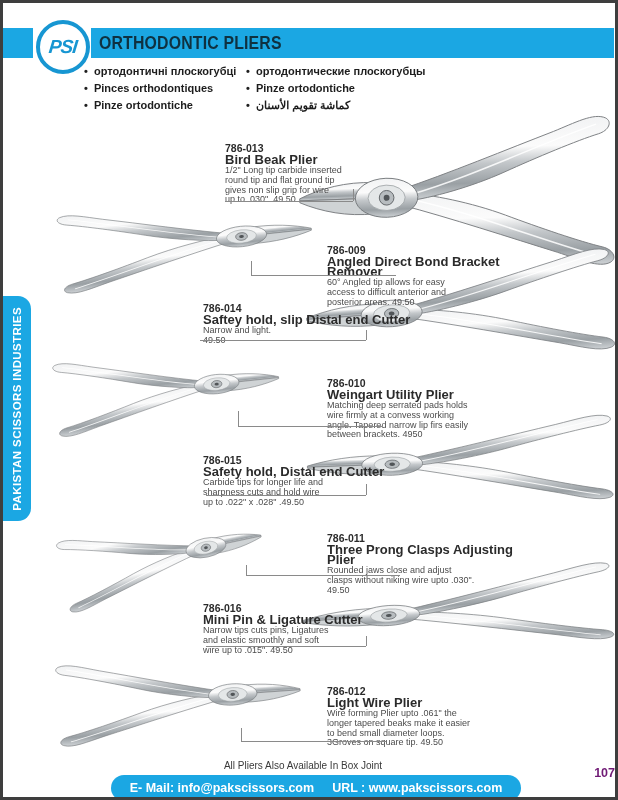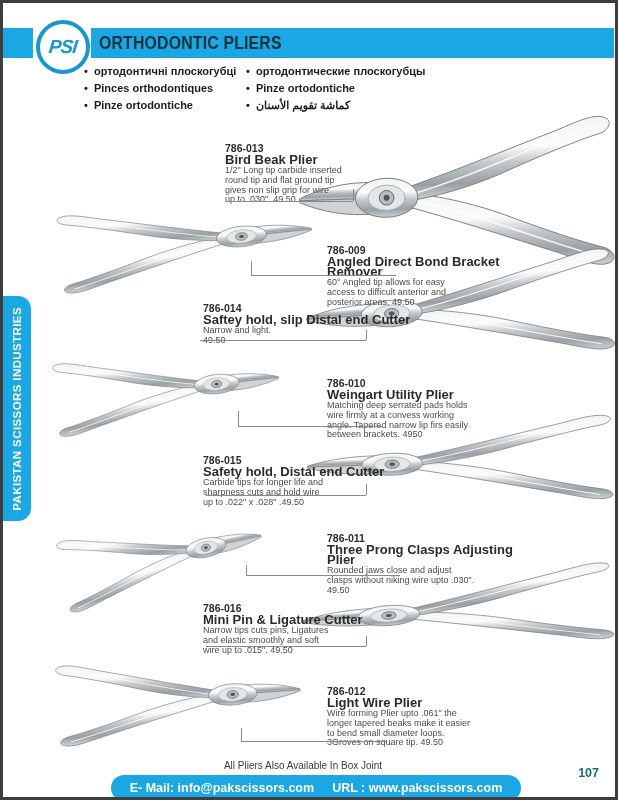--- a/index.html
+++ b/index.html
@@ -49,21 +49,21 @@
   
   .plier{position:absolute;}
   .plier svg{width:100%;height:100%;display:block;}
   
   .note{position:absolute;left:0;right:12px;top:757px;text-align:center;font-size:10px;color:#3a3a3a;}
   .pill{
     position:absolute;left:108px;top:772px;width:410px;height:26px;border-radius:13px;
     background:#1ba7e3;display:flex;align-items:center;justify-content:center;gap:18px;
     color:#ffffff;font-weight:bold;font-size:12.5px;white-space:nowrap;
   }
-  .page-num{position:absolute;right:16px;top:763px;font-size:12.5px;font-weight:bold;color:#0f766e;}
+  .page-num{position:absolute;right:0;top:763px;font-size:12.5px;font-weight:bold;color:#701a75;}
 </style>
 </head>
 <body>
 
 <svg width="0" height="0" style="position:absolute">
   <defs>
     <linearGradient id="steelV" x1="0" y1="0" x2="0" y2="1">
       <stop offset="0" stop-color="#f2f3f4"></stop>
       <stop offset="0.35" stop-color="#fbfbfb"></stop>
       <stop offset="0.55" stop-color="#c3c7ca"></stop>

